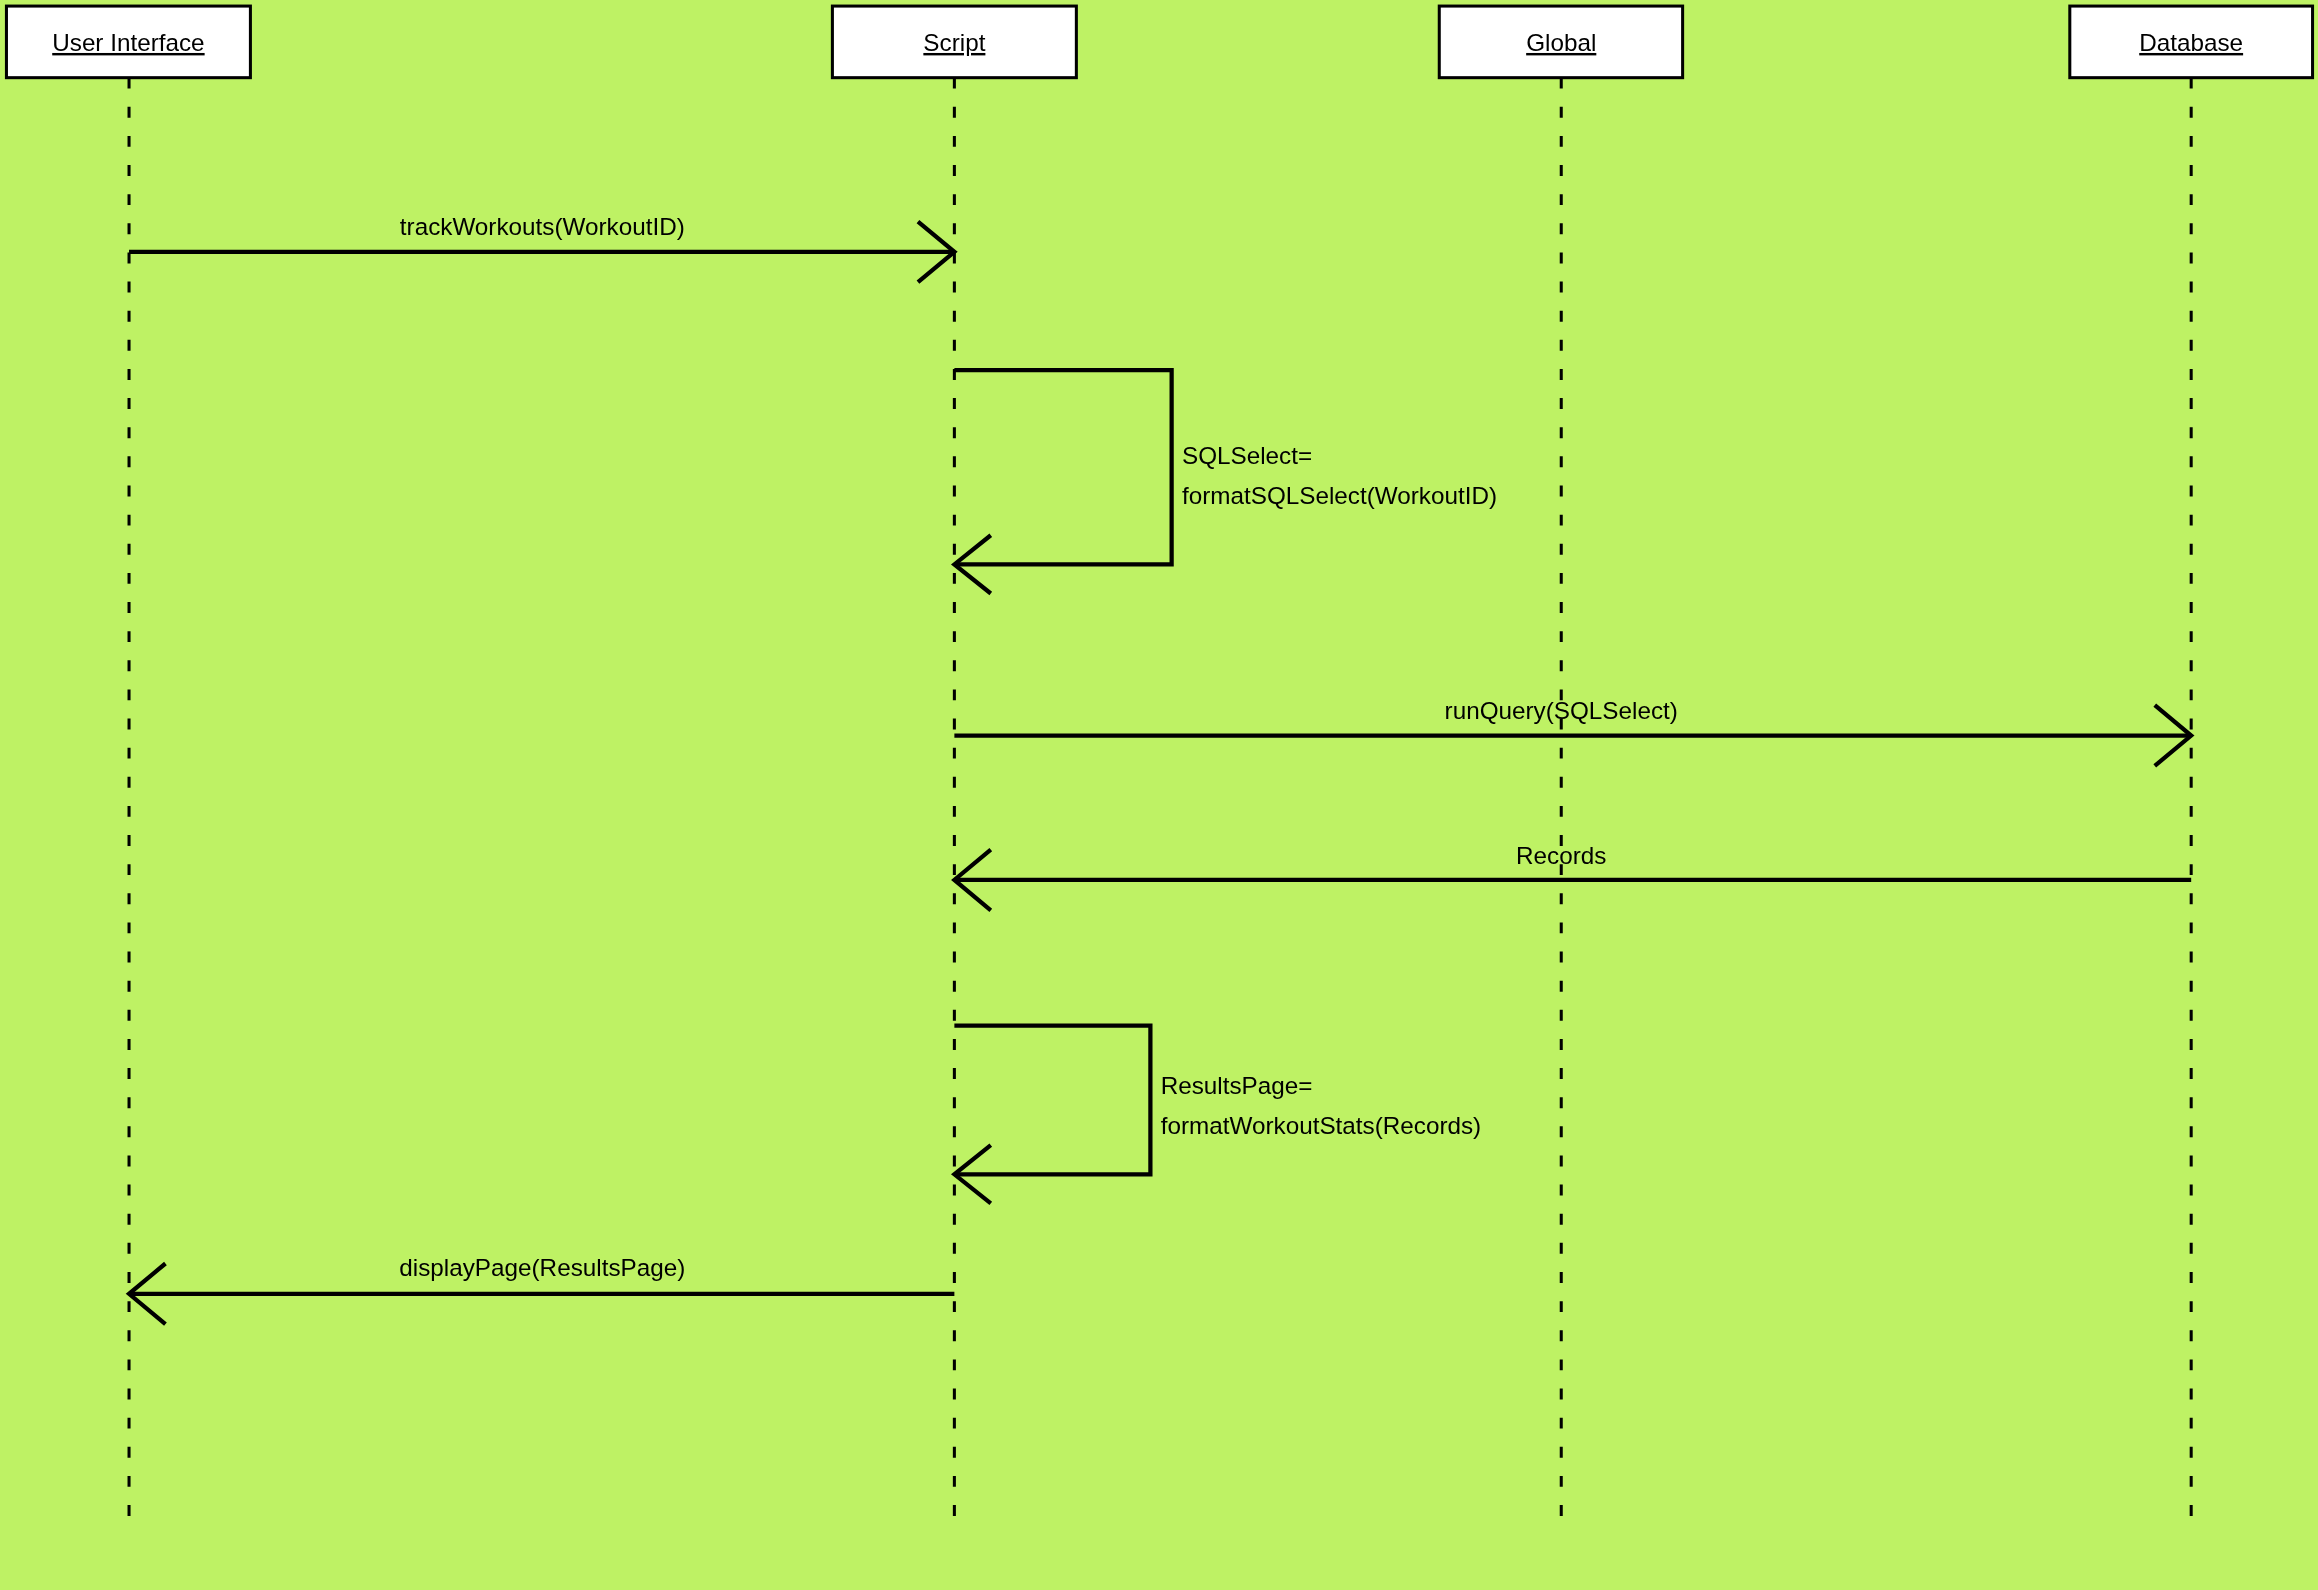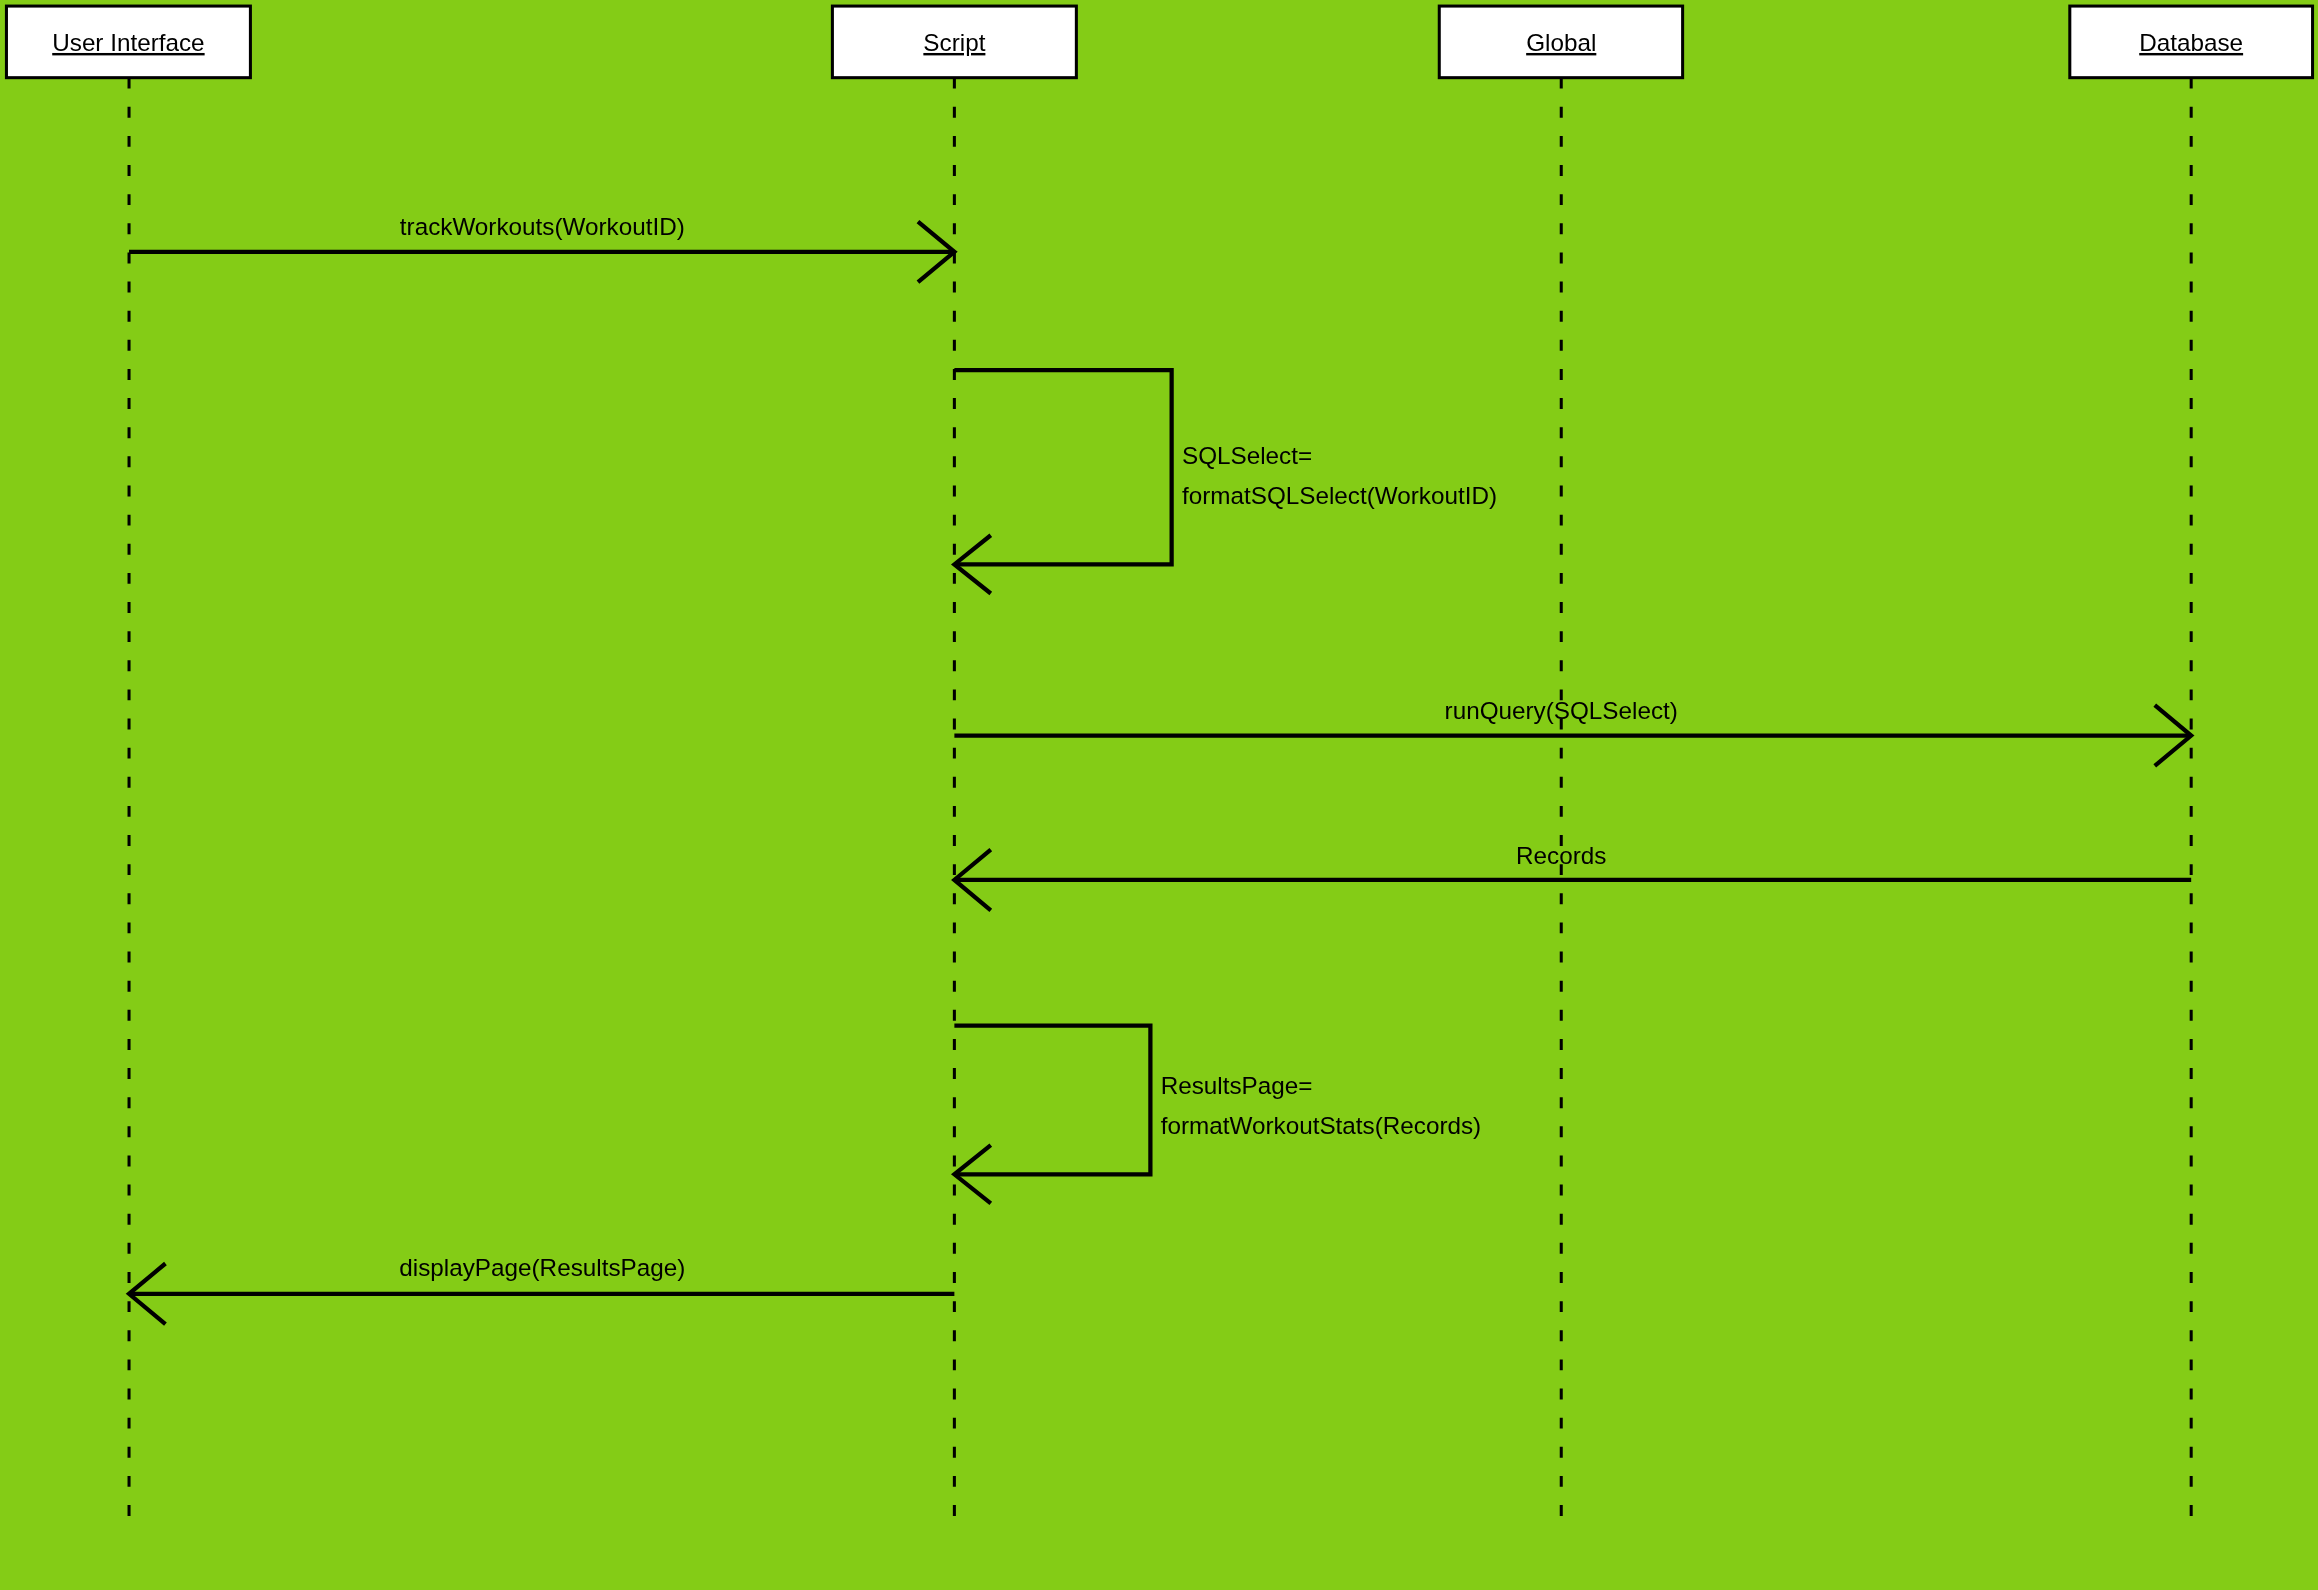--- a/index.html
+++ b/index.html
@@ -4,21 +4,21 @@
 <style>
   html, body {
     margin: 0;
     padding: 0;
     background: #ffffff;
   }
   #canvas {
     position: relative;
     width: 2319px;
     height: 1590px;
-    background: #84cc16;
+    background: #bef264;
     overflow: hidden;
     font-family: "Liberation Sans", sans-serif;
   }
   #diagram-svg {
     position: absolute;
     left: 0;
     top: 0;
     width: 2319px;
     height: 1590px;
   }

